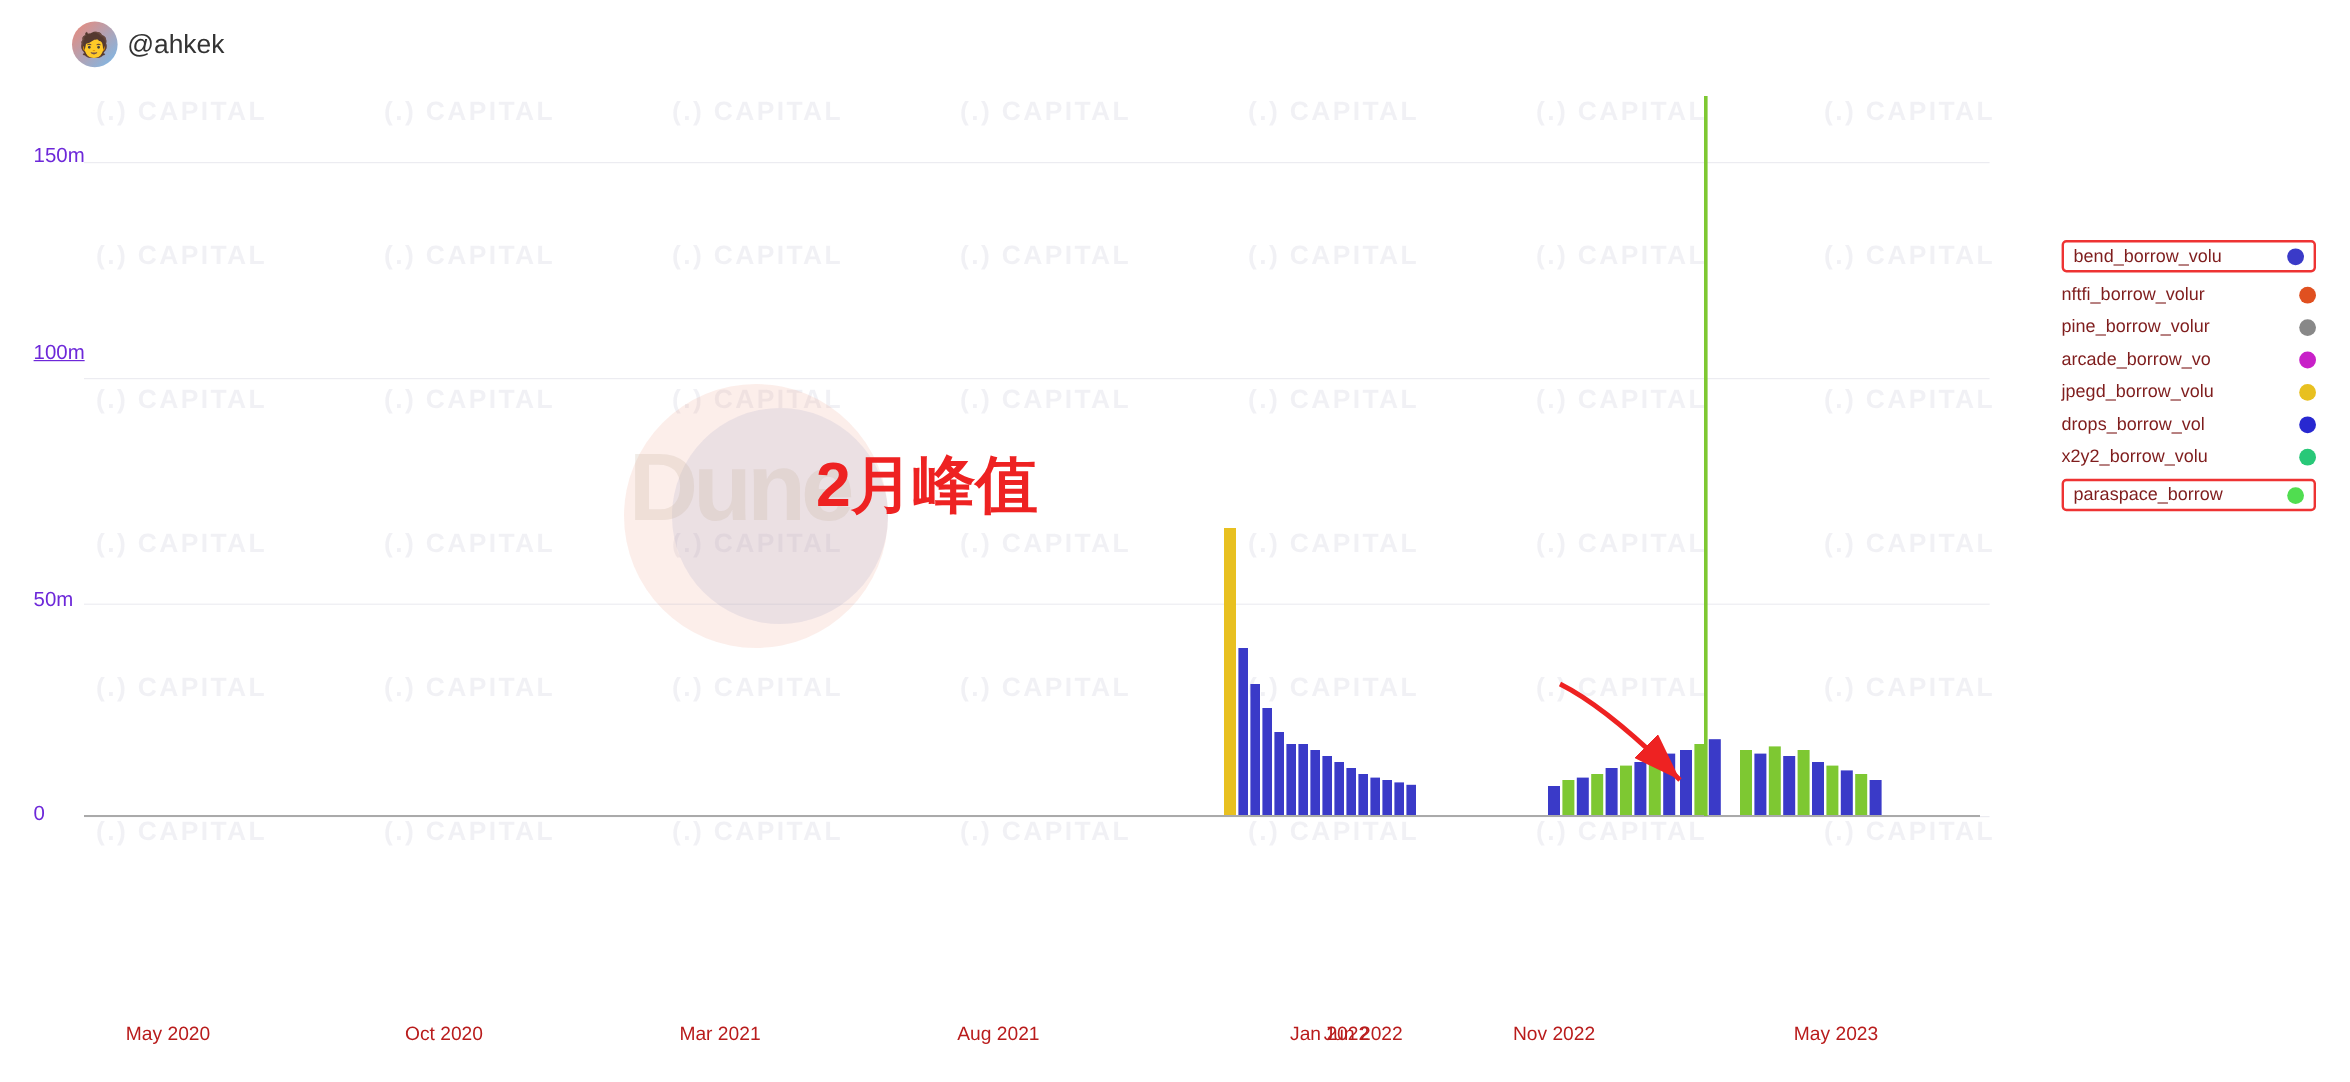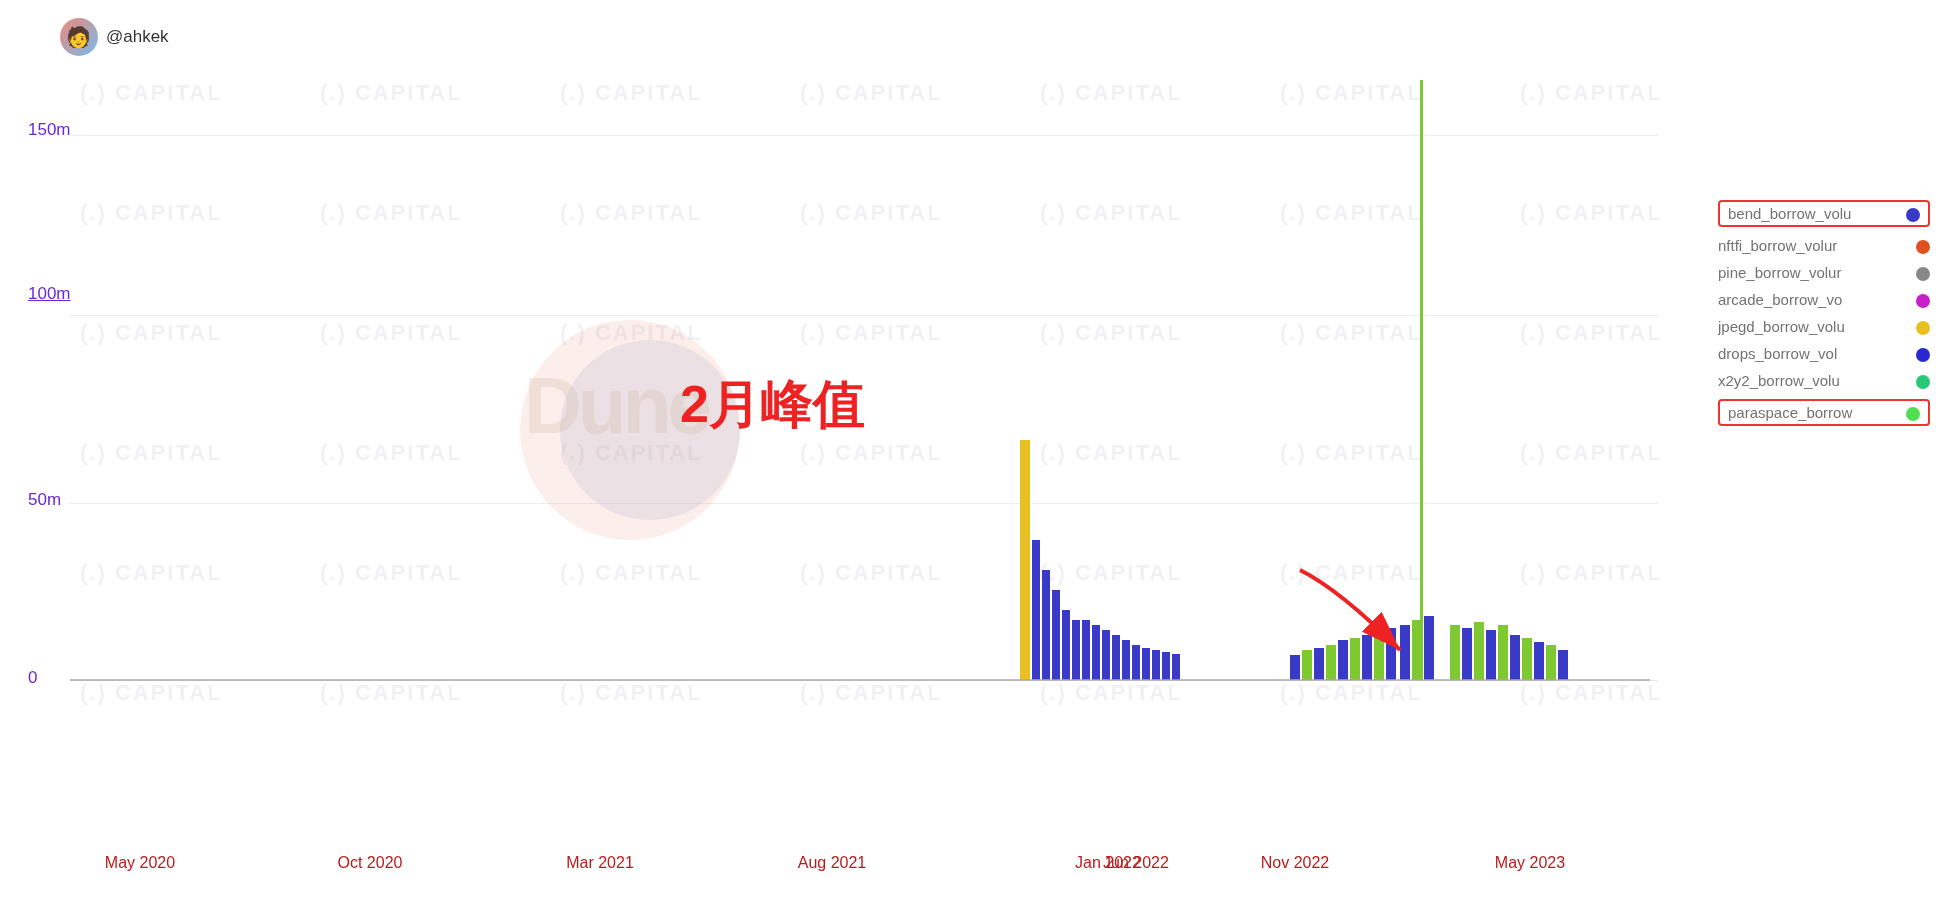--- a/index.html
+++ b/index.html
@@ -72,21 +72,21 @@
       width: 38px;
       height: 38px;
       border-radius: 50%;
       background: linear-gradient(135deg, #e87,#7be);
       display: flex;
       align-items: center;
       justify-content: center;
       font-size: 20px;
     }
     .username {
-      font-size: 17px;
+      font-size: 22px;
       color: #333;
     }
 
     
     .y-axis-label {
       position: absolute;
       left: 28px;
       font-size: 17px;
       color: #6d28d9;
     }
@@ -113,25 +113,25 @@
     .legend {
       position: absolute;
       right: 28px;
       top: 200px;
       display: flex;
       flex-direction: column;
       gap: 10px;
     }
     .legend-item {
       display: flex;
-      align-items: flex-end;
+      align-items: center;
       justify-content: space-between;
       gap: 8px;
       font-size: 15px;
-      color: #737373;
+      color: #7f1d1d;
     }
     .legend-item.boxed {
       border: 2.5px solid #e33;
       border-radius: 4px;
       padding: 3px 8px;
     }
     .legend-dot {
       width: 14px;
       height: 14px;
       border-radius: 50%;

